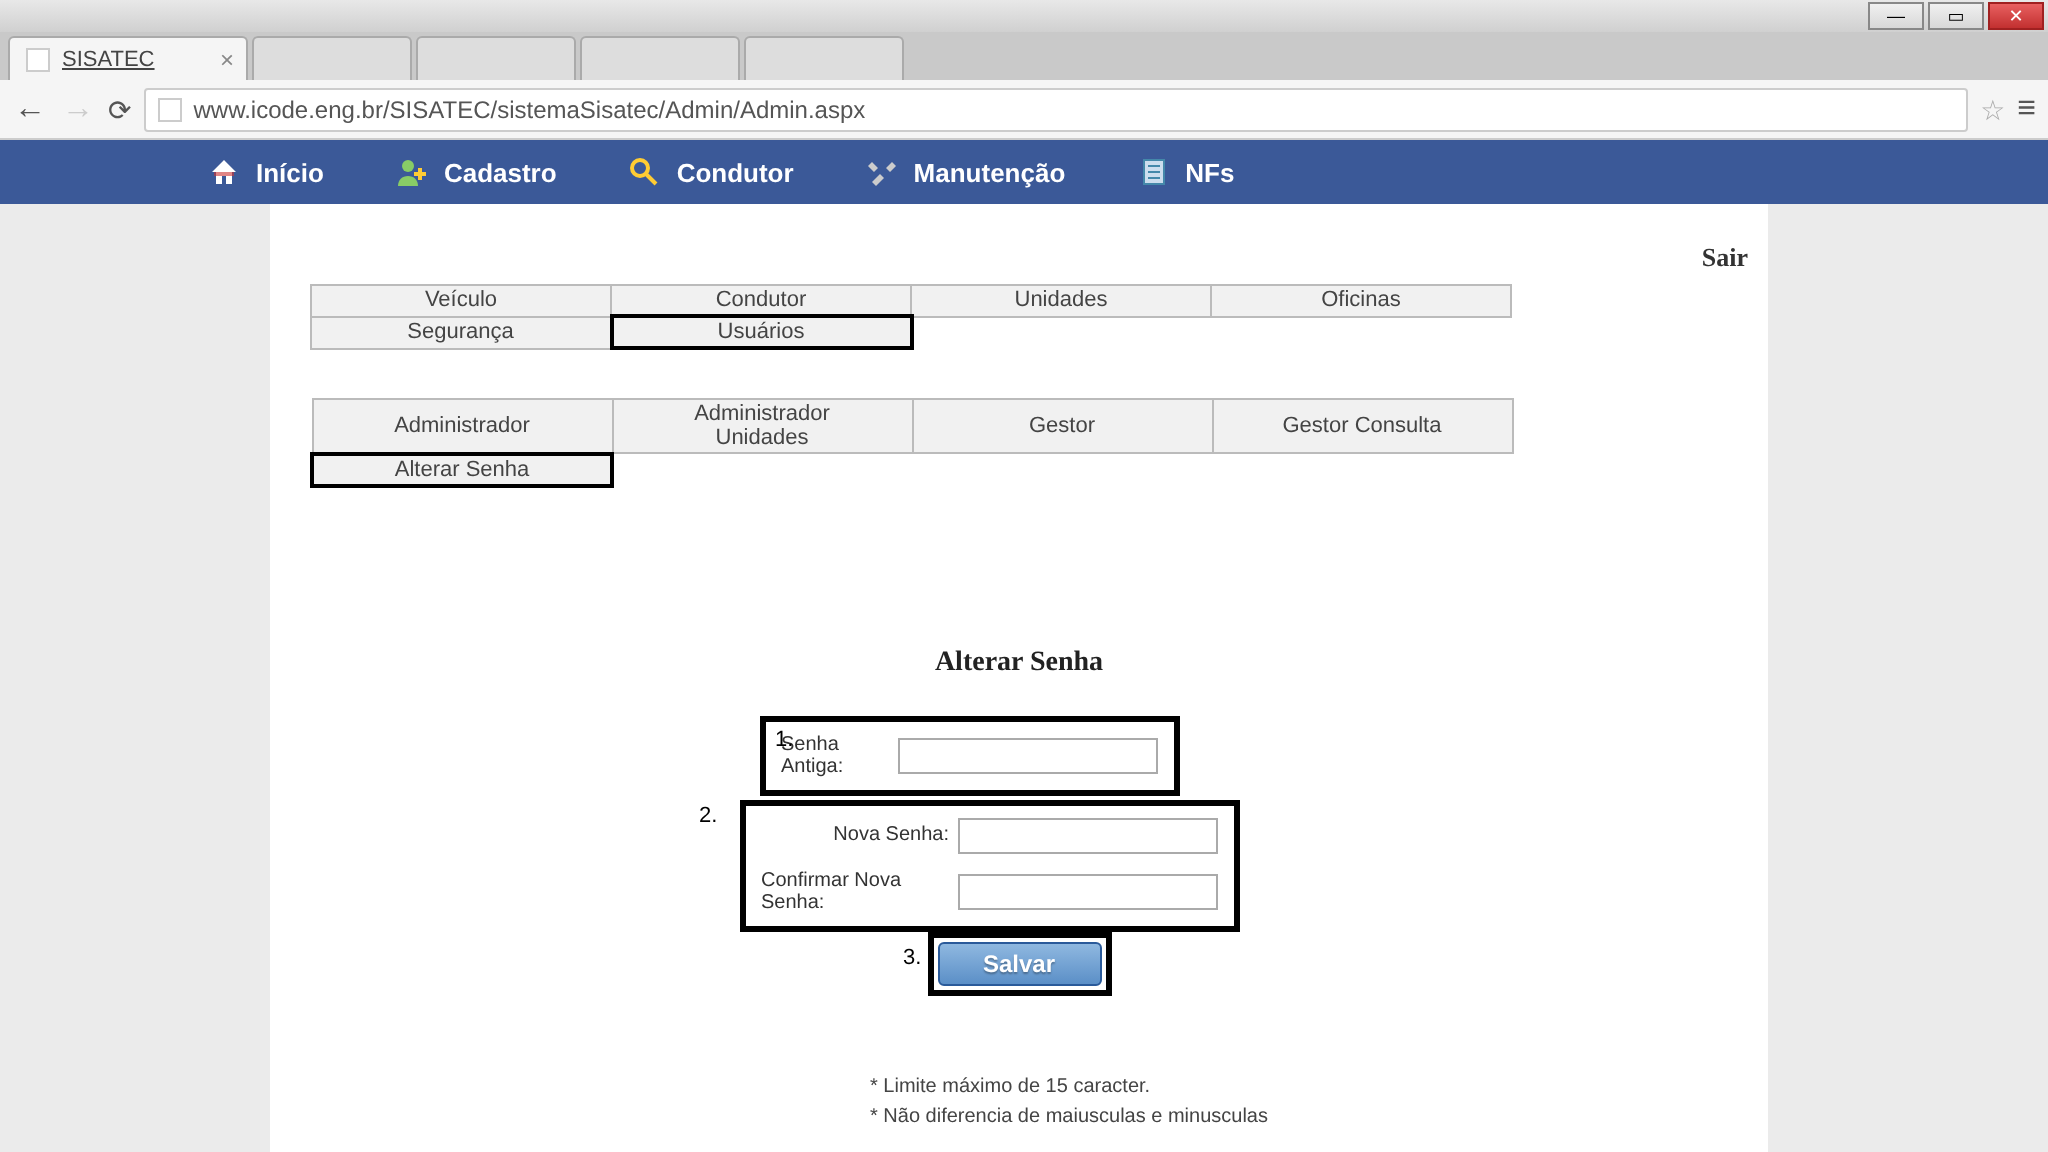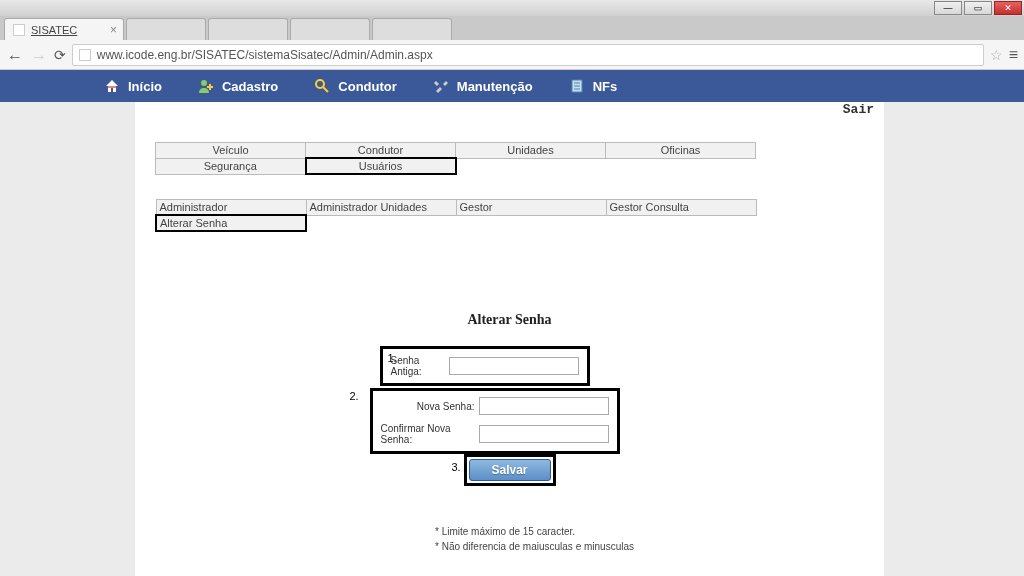--- a/index.html
+++ b/index.html
@@ -30,28 +30,28 @@
   .top-nav { background: #3b5998; height: 32px; display: flex; align-items: center; padding-left: 86px; gap: 0; color: #fff; font-weight: bold; font-size: 13px; }
   .top-nav-item { display:flex; align-items:center; gap:8px; padding: 0 18px; height: 100%; }
   .nav-icon { width:16px; height:16px; display:inline-flex; align-items:center; justify-content:center; }
   .nav-icon svg { width:16px; height:16px; }
   
   .content-wrap { display:flex; }
   .side-space { width: 135px; background: #ebebeb; min-height: 500px; }
   .side-space.right { width: 140px; }
   .main { flex:1; background:#fff; padding: 10px 20px; position:relative; }
   
-  .sair { position:absolute; top: 0; right: 10px; font-family: Liberation Mono, monospace; font-weight:bold; color:#333; font-size:13px; }
+  .sair { position:absolute; top: 19px; right: 10px; font-family: Liberation Serif, serif; font-weight:bold; color:#333; font-size:13px; }
   
   .tab-table { border-collapse: collapse; margin-top: 30px; }
   .tab-table td { border: 1px solid #bbb; background: #f1f1f1; width: 150px; text-align: center; font-size: 11px; color: #444; padding: 1px 16px; }
   .tab-table td.selected { border: 2px solid #000; font-weight: normal; }
   
   .tab-table2 { border-collapse: collapse; margin-top: 24px; }
-  .tab-table2 td { border: 1px solid #bbb; background: #f1f1f1; width: 150px; font-size: 11px; color: #444; padding: 1px 3px; }
+  .tab-table2 td { border: 1px solid #bbb; background: #f1f1f1; width: 150px; text-align: center; font-size: 11px; color: #444; padding: 1px 16px; }
   .tab-table2 td.selected { border: 2px solid #000; }
   
   .form-title { text-align:center; font-weight:bold; font-family: Georgia, serif; font-size: 14px; margin-top: 80px; color:#222; }
   
   .form-area { margin: 18px auto 0; width: 260px; position: relative; }
   .form-box { border: 3px solid #000; padding: 6px 8px; display:flex; flex-direction: column; gap: 8px; }
   .form-row { display:flex; align-items:center; justify-content: flex-end; gap: 4px; }
   .form-row label { font-size: 10px; color:#333; }
   .form-row input { width: 130px; height: 18px; border:1px solid #aaa; }
   .box1 { width: 210px; margin-bottom: 2px; }

